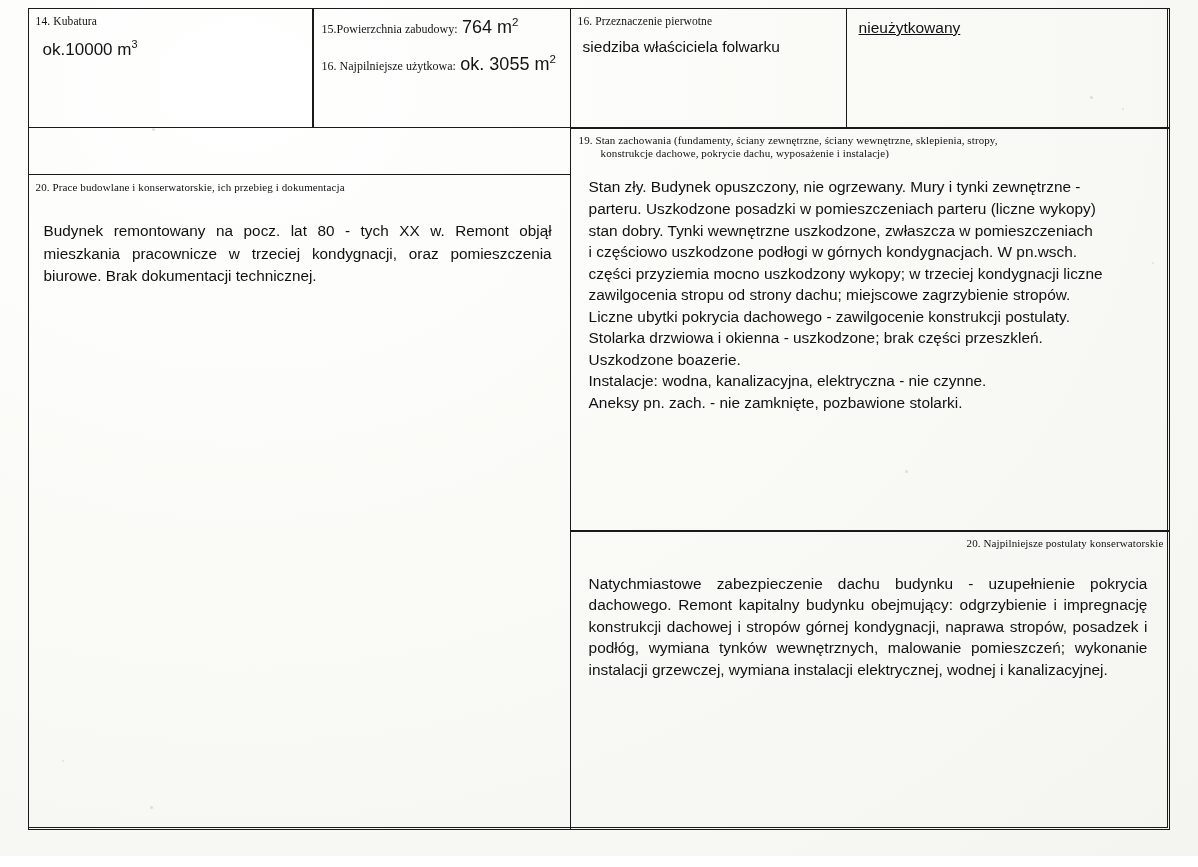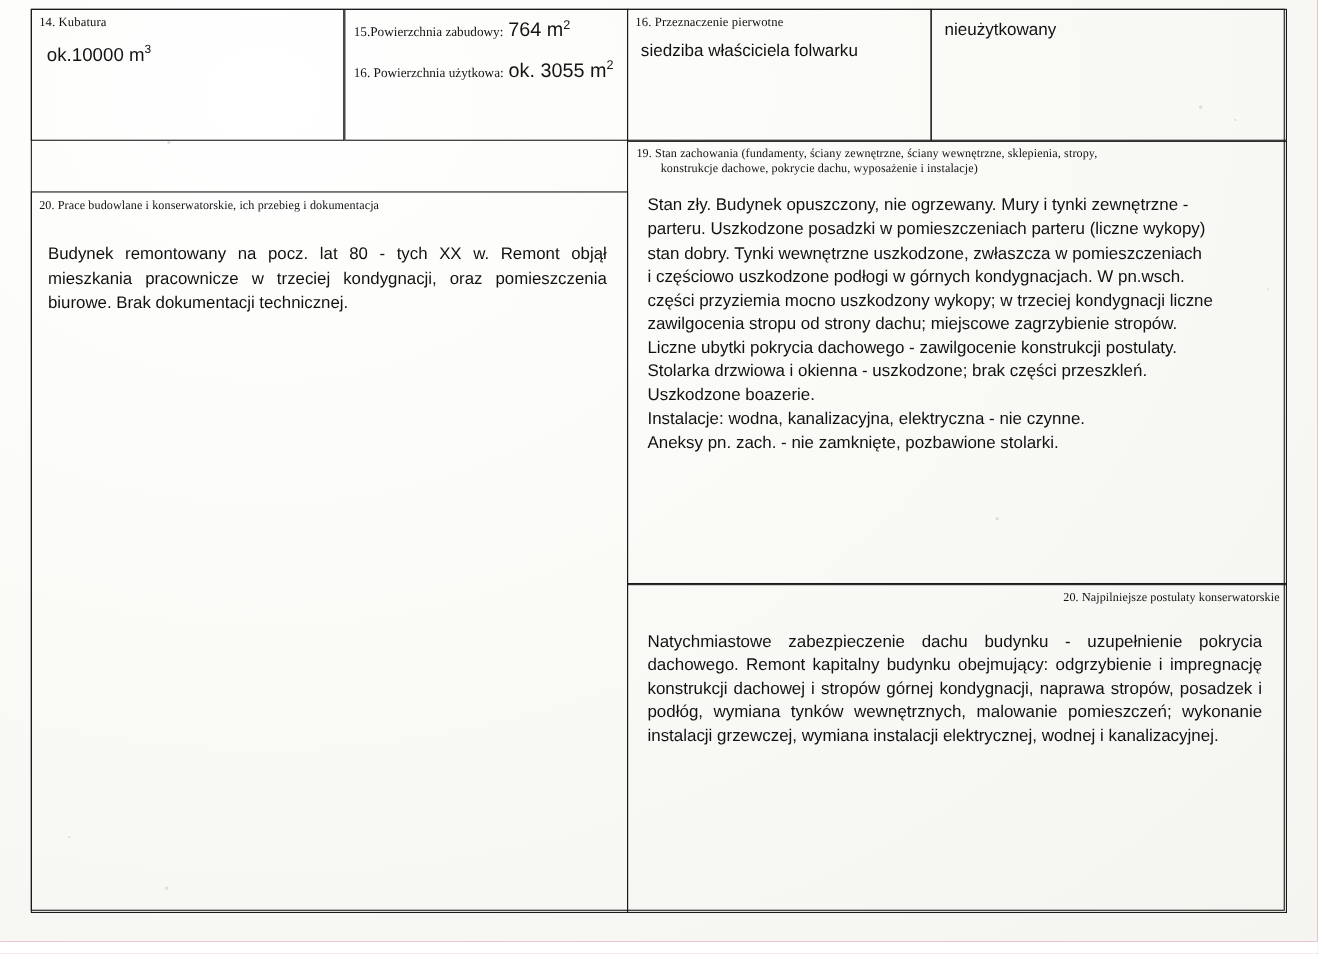--- a/index.html
+++ b/index.html
@@ -127,35 +127,35 @@
       </span>
       <div class="block-14-val">ok.10000 m<sup>3</sup></div>
     </div>
 
     <div class="cell" style="left:283.6px; top:-1.4px; width:258px; height:120px;">
       <div class="val-line" style="padding-top:8px;">
         <span class="lbl"><span>15.</span><span>Powierzchnia zabudowy:</span></span>
         <span class="big"> 764 m<sup>2</sup></span>
       </div>
       <div class="val-line" style="padding-top:16px;">
-        <span class="lbl"><span>16.</span> <span>Powierzchnia użytkowa:</span></span>
+        <span class="lbl"><span>16.</span> <span>Najpilniejsze użytkowa:</span></span>
         <span class="big"> ok. 3055 m<sup>2</sup></span>
       </div>
     </div>
 
     <div class="cell" style="left:540.6px; top:-1.4px; width:277px; height:120px;">
       <span class="cell-label">
         <span>16.</span>
         <span>Przeznaczenie pierwotne</span>
       </span>
       <div class="cell-body" style="padding-top:8px;">siedziba właściciela folwarku</div>
     </div>
 
     <div class="cell" style="left:816.6px; top:-1.4px; width:324.8px; height:120px;">
-      <div class="cell-body" style="padding-top:8px;">nieużytkowany</div>
+      <div class="cell-body" style="padding-top:8px;text-decoration:underline;">nieużytkowany</div>
     </div>
 
     <div class="cell" style="left:-1.4px; top:165px; width:543px; height:656px;">
       <span class="cell-label small" style="padding-top:6px;">
         <span>20.</span>
         <span>Prace budowlane i konserwatorskie, ich przebieg i dokumentacja</span>
       </span>
       <div class="cell-body just" style="padding:26px 18px 0 15px; font-size:15.3px; line-height:1.45;">Budynek remontowany na pocz. lat 80 - tych XX w. Remont objął mieszkania pracownicze w trzeciej kondygnacji, oraz pomieszczenia biurowe. Brak dokumentacji technicznej.</div>
     </div>
 

